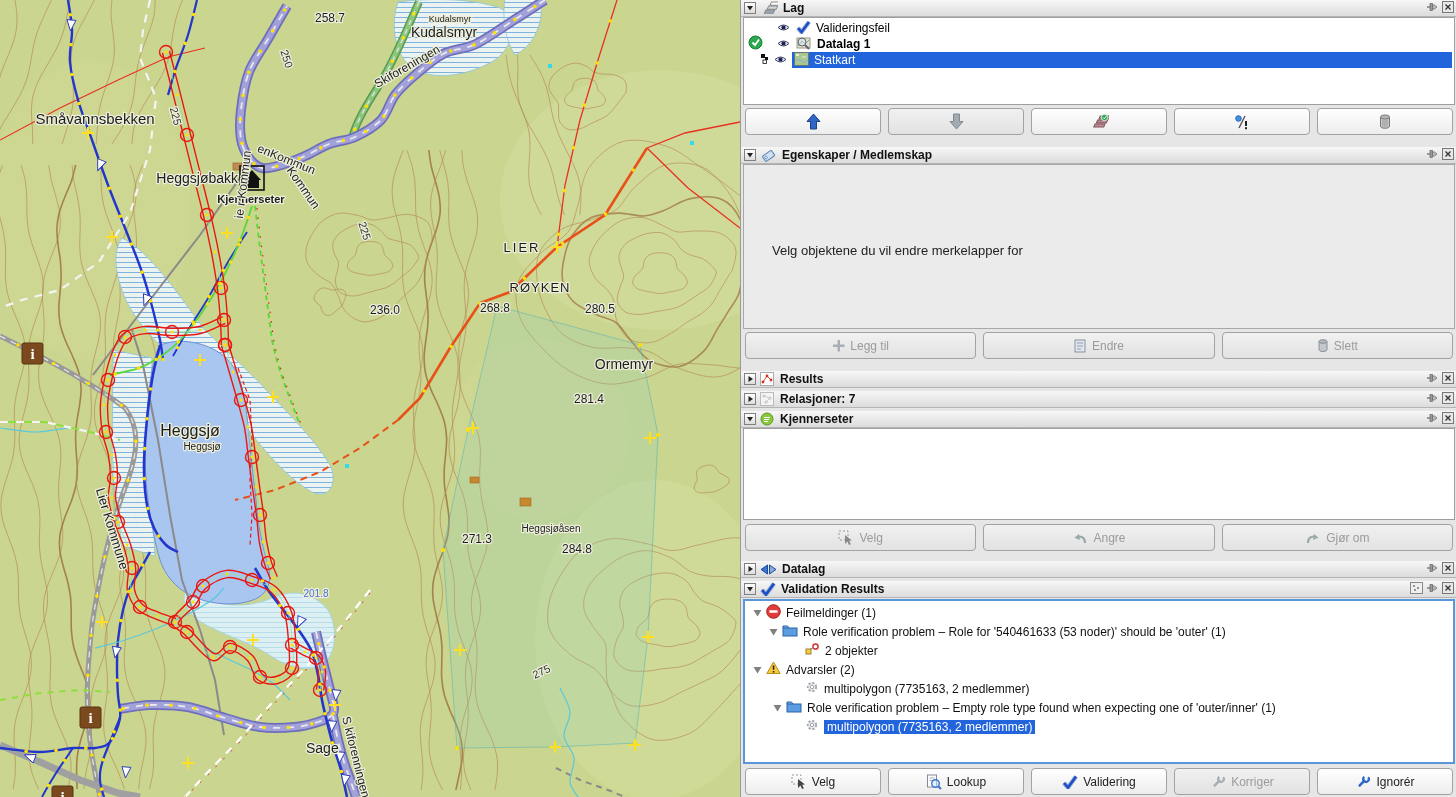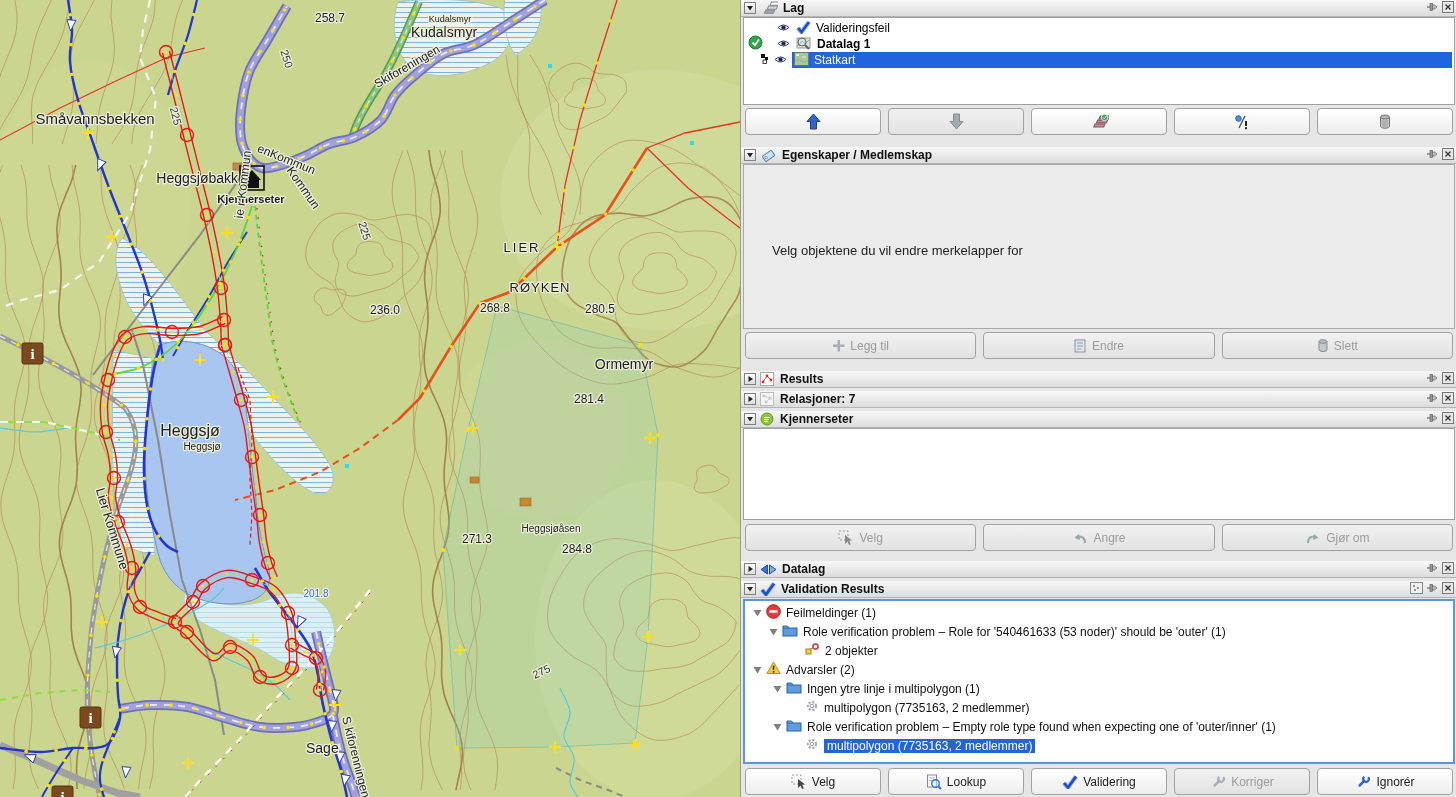--- a/index.html
+++ b/index.html
@@ -868,30 +868,20 @@
         <span class="tri"><svg width="9" height="8">
               <path d="M0.5,1 L8.5,1 L4.5,7.5 Z" fill="#808080"></path>
             </svg></span>
         <span class="ticon"><svg width="15" height="14">
               <path d="M7.5,1 L14.2,12.5 H0.8 Z" fill="#f8c83c" stroke="#b8901c"></path>
               <rect x="6.8" y="4.5" width="1.5" height="4.2" fill="#222"></rect>
               <rect x="6.8" y="10" width="1.5" height="1.6" fill="#222"></rect>
             </svg></span>
         <span>Advarsler (2)</span>
       </div>
-      <div class="vrow" style="padding-left:28px">
-        <span class="tri"><svg width="9" height="8">
-              <path d="M0.5,1 L8.5,1 L4.5,7.5 Z" fill="#808080"></path>
-            </svg></span>
-        <span class="ticon"><svg width="16" height="13">
-              <path d="M1,4 V2 h4.5 l1.5,2" fill="#7cb4ec" stroke="#2a62a8"></path>
-              <rect x="1" y="4" width="14" height="8" fill="#5c9ce0" stroke="#2a62a8"></rect>
-            </svg></span>
-        <span>Ingen ytre linje i multipolygon (1)</span>
-      </div>
       <div class="vrow" style="padding-left:60px">
         <span class="ticon"><svg width="14" height="14">
               <circle cx="7" cy="7" r="4.2" fill="#ececec" stroke="#a0a6ac" stroke-width="1.8" stroke-dasharray="2.2,1.7"></circle>
               <circle cx="7" cy="7" r="1.7" fill="#fff" stroke="#a0a6ac"></circle>
             </svg></span>
         <span>multipolygon (7735163, 2 medlemmer)</span>
       </div>
       <div class="vrow" style="padding-left:28px">
         <span class="tri"><svg width="9" height="8">
               <path d="M0.5,1 L8.5,1 L4.5,7.5 Z" fill="#808080"></path>

